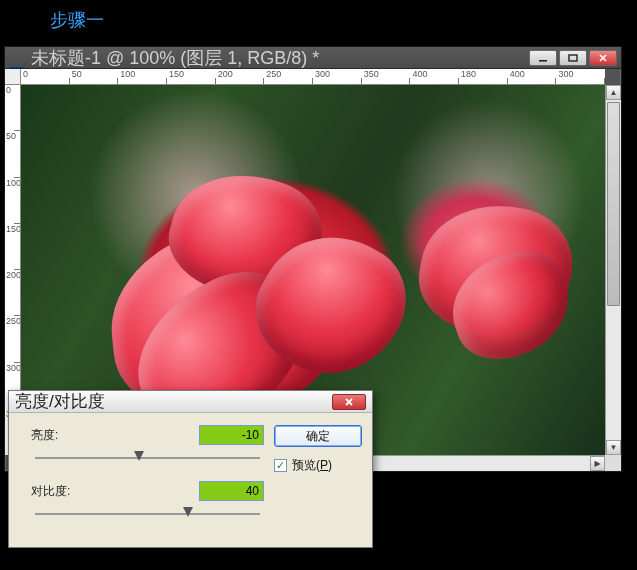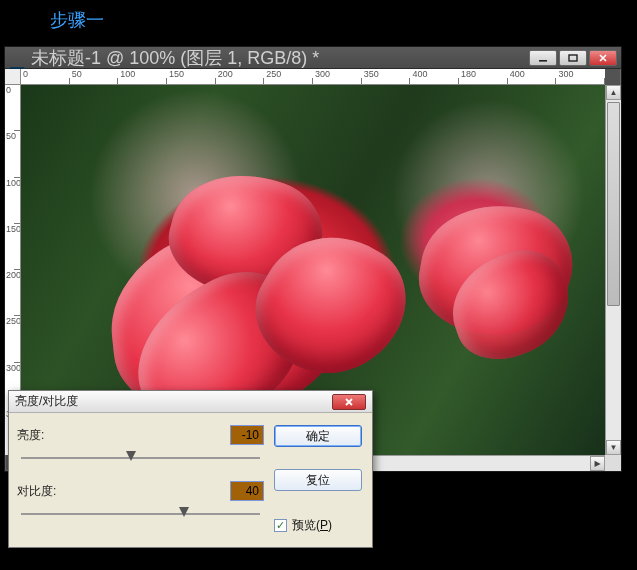--- a/index.html
+++ b/index.html
@@ -156,48 +156,48 @@
     box-shadow: 2px 3px 8px rgba(0,0,0,0.5);
     z-index: 10;
   }
   .dlg-titlebar {
     height: 22px;
     background: linear-gradient(#fcfcfc,#dedede);
     border-bottom: 1px solid #b0b0b0;
     display:flex; align-items:center;
     padding: 0 6px;
     color:#222;
-    font-size:12px;
+    font-size:17px;
   }
   .dlg-title { flex:1; }
   .dlg-close {
     width: 34px; height: 16px;
     background: linear-gradient(#e77,#c33);
     border: 1px solid #803030;
     border-radius: 2px;
     color:#fff;
     display:flex; align-items:center; justify-content:center;
     cursor:pointer;
     font-size:11px;
   }
   .dlg-body {
     display:flex;
-    padding: 12px 10px 10px 8px;
+    padding: 12px 10px 10px 22px;
     gap: 10px;
   }
   .dlg-left { flex:1; }
-  .dlg-right { width: 88px; display:flex; flex-direction:column; gap:22px; }
+  .dlg-right { width: 88px; display:flex; flex-direction:column; gap:6px; }
 
   .row { display:flex; align-items:center; margin-bottom: 4px; }
   .row-label { width: 60px; color:#222; }
   .row-input {
-    width: 34px;
+    width: 65px;
     margin-left:auto;
     border: 1px solid #7a96df;
-    background:#a16207;
+    background:#84cc16;
     padding: 2px 4px;
     text-align:right;
     font-size:12px;
     color:#000;
   }
   .slider-wrap { height: 20px; position:relative; margin: 0 4px 12px 4px; }
   .slider-track {
     position:absolute; left:0; right:0; top:8px; height:2px;
     background:#999;
   }
@@ -384,20 +384,19 @@
         <input class="row-input" value="40" style="">
       </div>
       <div class="slider-wrap">
         <div class="slider-track"></div>
         <div class="slider-thumb" style="left:68%;"></div>
       </div>
 
     </div>
     <div class="dlg-right">
       <div class="dlg-btn primary">确定</div>
-      <div class="dlg-btn">复位</div>
       <label class="chk-row">
         <span class="chk checked"></span>
         <span><span>预览(</span><span class="underline">P</span><span>)</span></span>
       </label>
     </div>
   </div>
 </div>
 
 </body></html>

